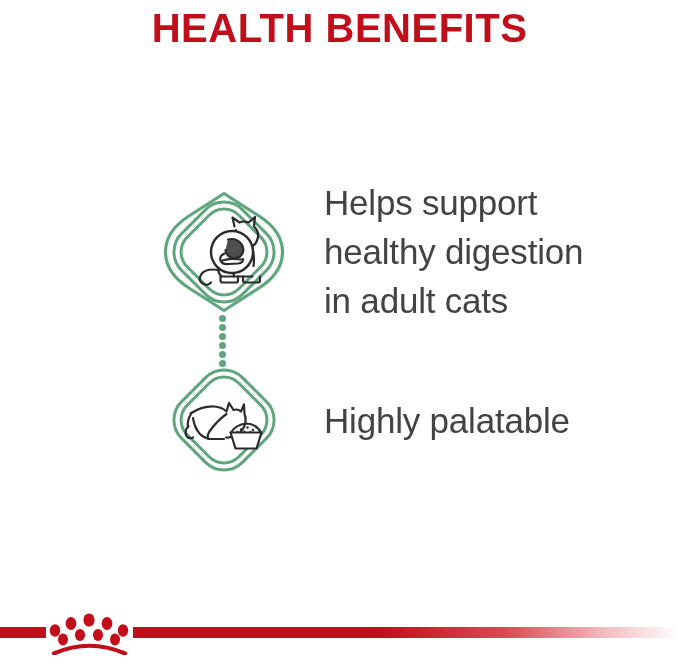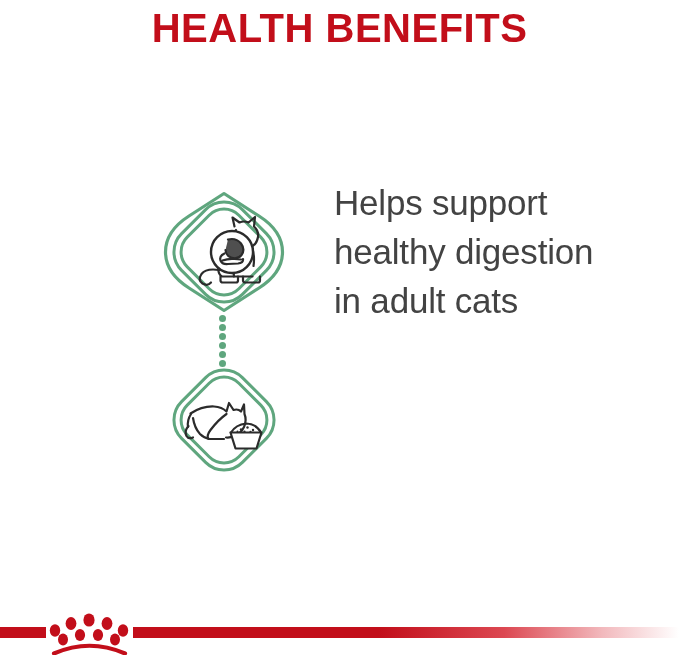--- a/index.html
+++ b/index.html
@@ -62,21 +62,21 @@
   .icon-frame svg {
     position: absolute;
     left: 0;
     top: 0;
     width: 124px;
     height: 124px;
     overflow: visible;
   }
 
   .benefit-text {
-    margin-left: 48px;
+    margin-left: 38px;
     color: #434343;
     font-family: "Liberation Sans", sans-serif;
     font-weight: 400;
     font-size: 35px;
     line-height: 49px;
     letter-spacing: -0.2px;
     white-space: pre-line;
   }
 
   
@@ -217,20 +217,21 @@
         <g fill="#2B2B2B">
           <circle cx="79" cy="71.5" r="1.2"></circle>
           <circle cx="85.5" cy="69.5" r="1.2"></circle>
           <circle cx="91" cy="72" r="1.2"></circle>
           <circle cx="82.5" cy="73.5" r="1.1"></circle>
           <circle cx="88.5" cy="73.8" r="1.1"></circle>
           <circle cx="75.5" cy="73.5" r="1.0"></circle>
         </g>
       </svg>
     </div>
+    <div class="benefit-text">Highly palatable</div>
   </div>
 </div>
 
 <div class="connector">
   <span class="dot" style="top:0px"></span>
   <span class="dot" style="top:9px"></span>
   <span class="dot" style="top:18px"></span>
   <span class="dot" style="top:27px"></span>
   <span class="dot" style="top:36px"></span>
   <span class="dot" style="top:45px"></span>

